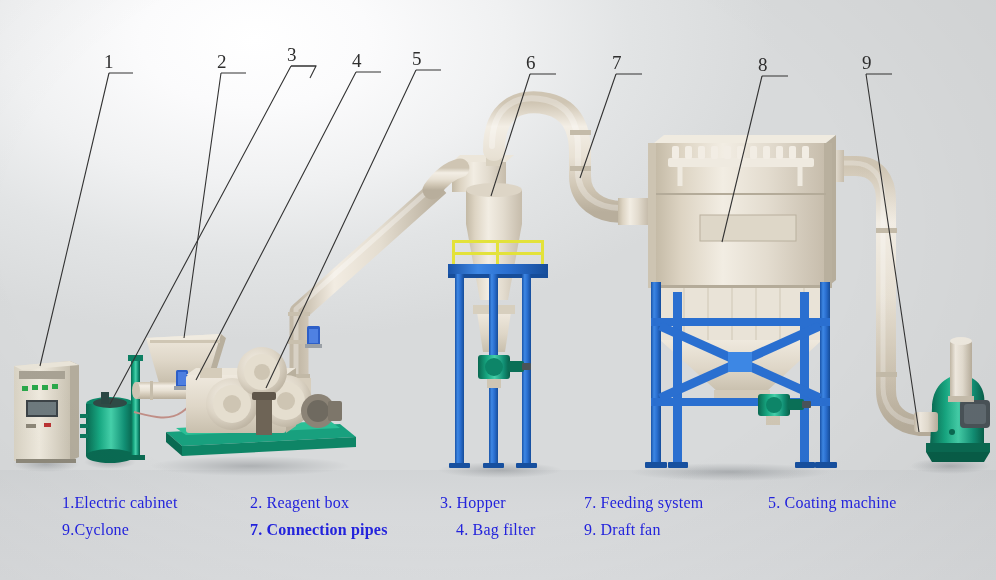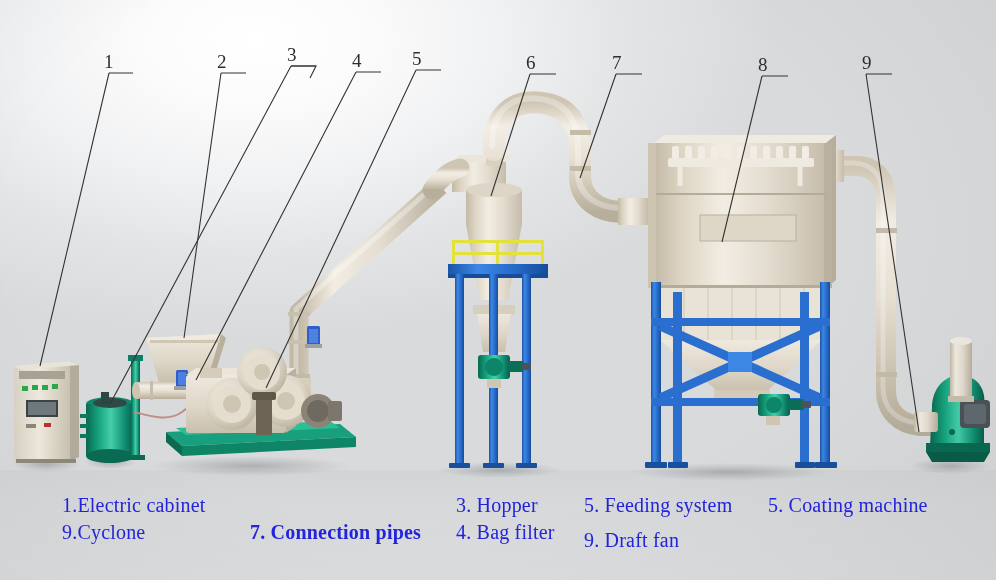--- a/index.html
+++ b/index.html
@@ -22,21 +22,21 @@
      background:radial-gradient(ellipse 760px 520px at 430px 230px, rgba(0,0,0,0) 55%, rgba(0,0,0,.05) 100%);}
 
   
   .callout{position:absolute;}
   .callout .num{position:absolute;font-size:19px;color:#2e2e2e;line-height:1;
      font-family:"Liberation Serif", serif;}
 
   
   .legend{position:absolute;left:0;top:494px;width:996px;}
   .legend .row{position:relative;height:27px;}
-  .legend .item{position:absolute;color:#2323dc;font-size:20px;white-space:nowrap;
+  .legend .item{position:absolute;color:#2323dc;font-size:16px;white-space:nowrap;
      font-family:"Liberation Serif", serif;letter-spacing:.2px;}
 </style>
 </head>
 <body>
 
 <div id="stage">
 
   <div class="bg"></div>
   <div class="bg-floor"></div>
 
@@ -387,25 +387,26 @@
   </div>
   <div class="callout">
     <span class="num" style="left:862px;top:53px;">9</span>
   </div>
 
   <div class="vignette"></div>
 
   <div class="legend">
     <div class="row">
       <span class="item" style="left:62px;">1.Electric cabinet</span>
-      <span class="item" style="left:456px;">3. Hopper</span>
-      <span class="item" style="left:584px;">5. Feeding system</span>
+      <span class="item" style="left:250px;">2. Reagent box</span>
+      <span class="item" style="left:440px;">3. Hopper</span>
+      <span class="item" style="left:584px;">7. Feeding system</span>
       <span class="item" style="left:768px;">5. Coating machine</span>
     </div>
     <div class="row">
       <span class="item" style="left:62px;">9.Cyclone</span>
       <span class="item" style="left:250px;font-weight:bold;">7. Connection pipes</span>
       <span class="item" style="left:456px;">4. Bag filter</span>
-      <span class="item" style="left:584px;margin-top:8px;">9. Draft fan</span>
+      <span class="item" style="left:584px;">9. Draft fan</span>
     </div>
   </div>
 
 </div>
 
 </body></html>

